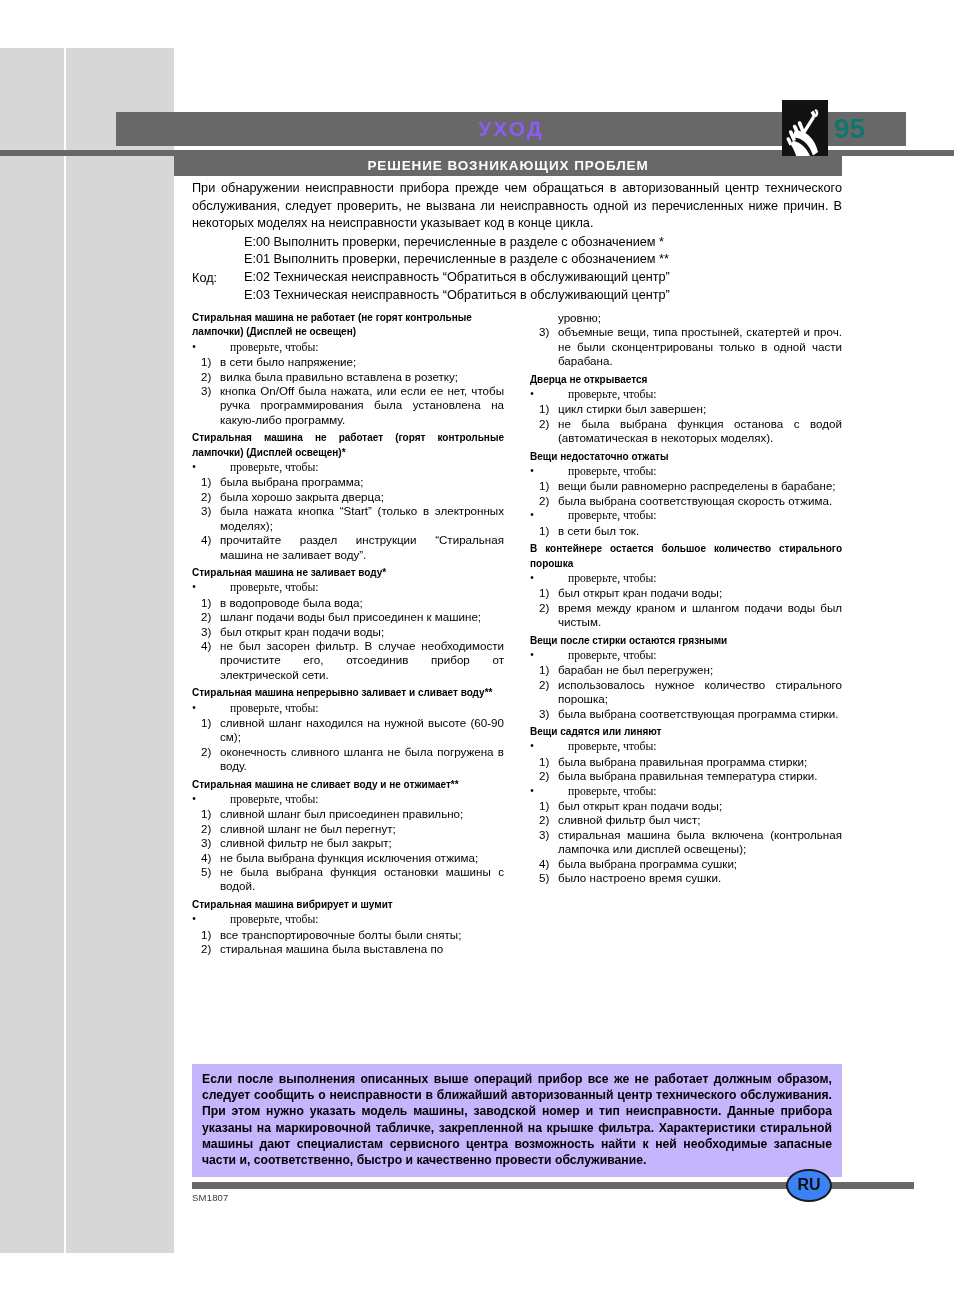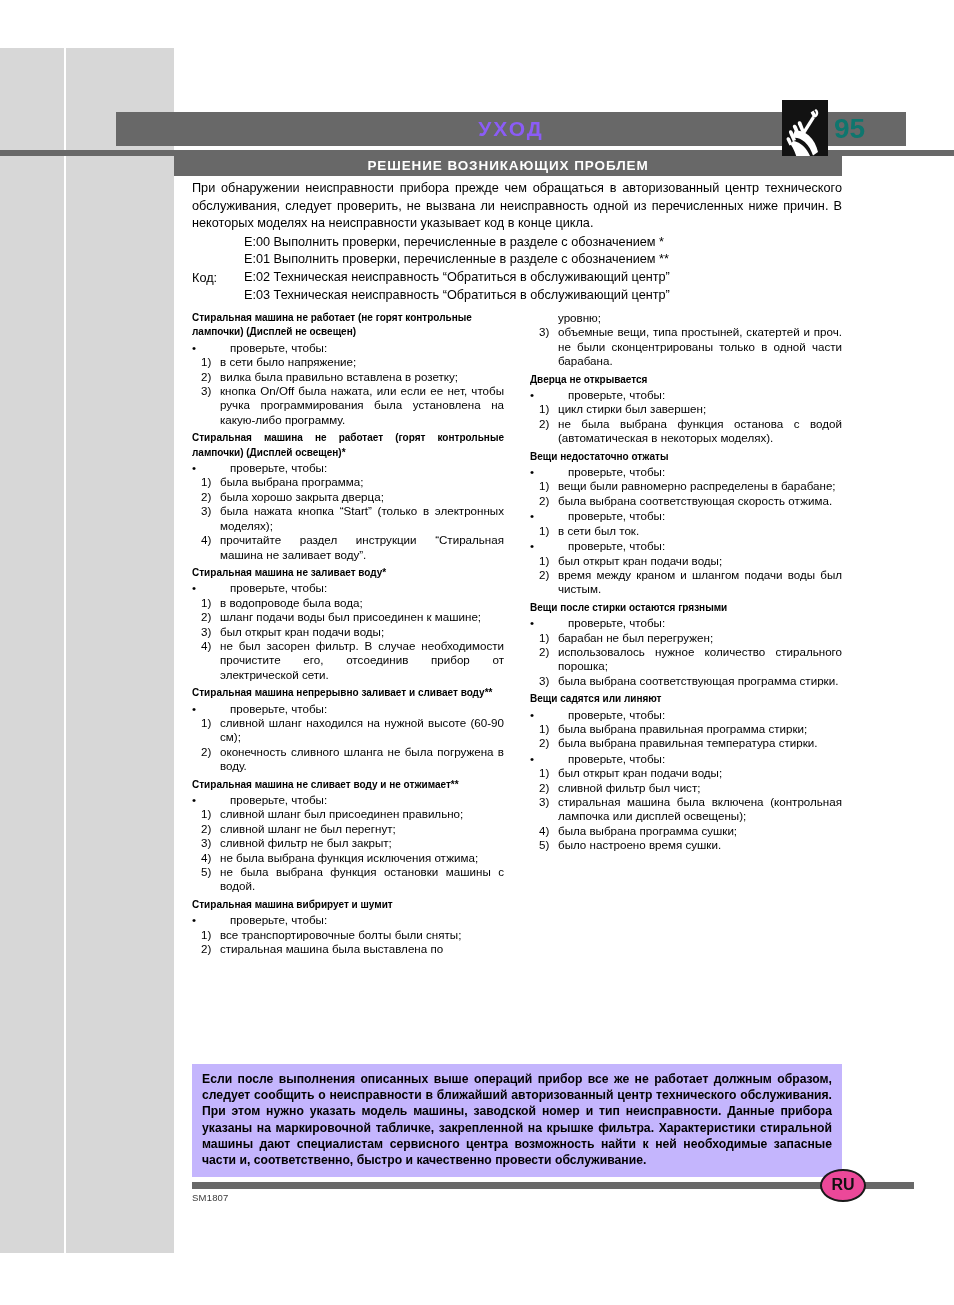--- a/index.html
+++ b/index.html
@@ -156,20 +156,21 @@
     margin: 4px 0 0 0;
   }
   .sec-title:first-child { margin-top: 0; }
   .sec-title.nojust { text-align: left; }
 
   .bullet-row {
     display: flex;
     font-size: 11.6px;
     line-height: 14.4px;
     margin-top: 1px;
+    font-family: Liberation Serif, serif;
   }
   .bullet-dot {
     flex: 0 0 38px;
     width: 38px;
   }
   .bullet-dot::before { content: "\2022"; }
 
   ol.numlist {
     margin: 0;
     padding: 0;
@@ -222,27 +223,27 @@
   #footer-rule {
     position: absolute;
     left: 192px;
     top: 1182px;
     width: 722px;
     height: 7px;
     background: #686868;
   }
   #lang-badge {
     position: absolute;
-    left: 820px;
+    left: 786px;
     top: 1169px;
     width: 46px;
     height: 33px;
     border: 2.5px solid #1a1a1a;
     border-radius: 50%;
-    background: #ec4899;
+    background: #3b82f6;
     box-sizing: border-box;
     text-align: center;
     line-height: 28px;
     font-size: 16px;
     font-weight: bold;
     color: #111111;
   }
   #doc-code {
     position: absolute;
     left: 192px;
@@ -466,20 +467,21 @@
       <div class="bullet-row">
         <span class="bullet-dot"></span>
         <span>проверьте, чтобы:</span>
       </div>
       <ol class="numlist">
         <li>
           <span class="num">1)</span>
           <span class="itemtext">в сети был ток.</span>
         </li>
       </ol>
+      <div class="sec-title">В контейнере остается большое количество стирального порошка</div>
       <div class="bullet-row">
         <span class="bullet-dot"></span>
         <span>проверьте, чтобы:</span>
       </div>
       <ol class="numlist">
         <li>
           <span class="num">1)</span>
           <span class="itemtext">был открыт кран подачи воды;</span>
         </li>
         <li>

